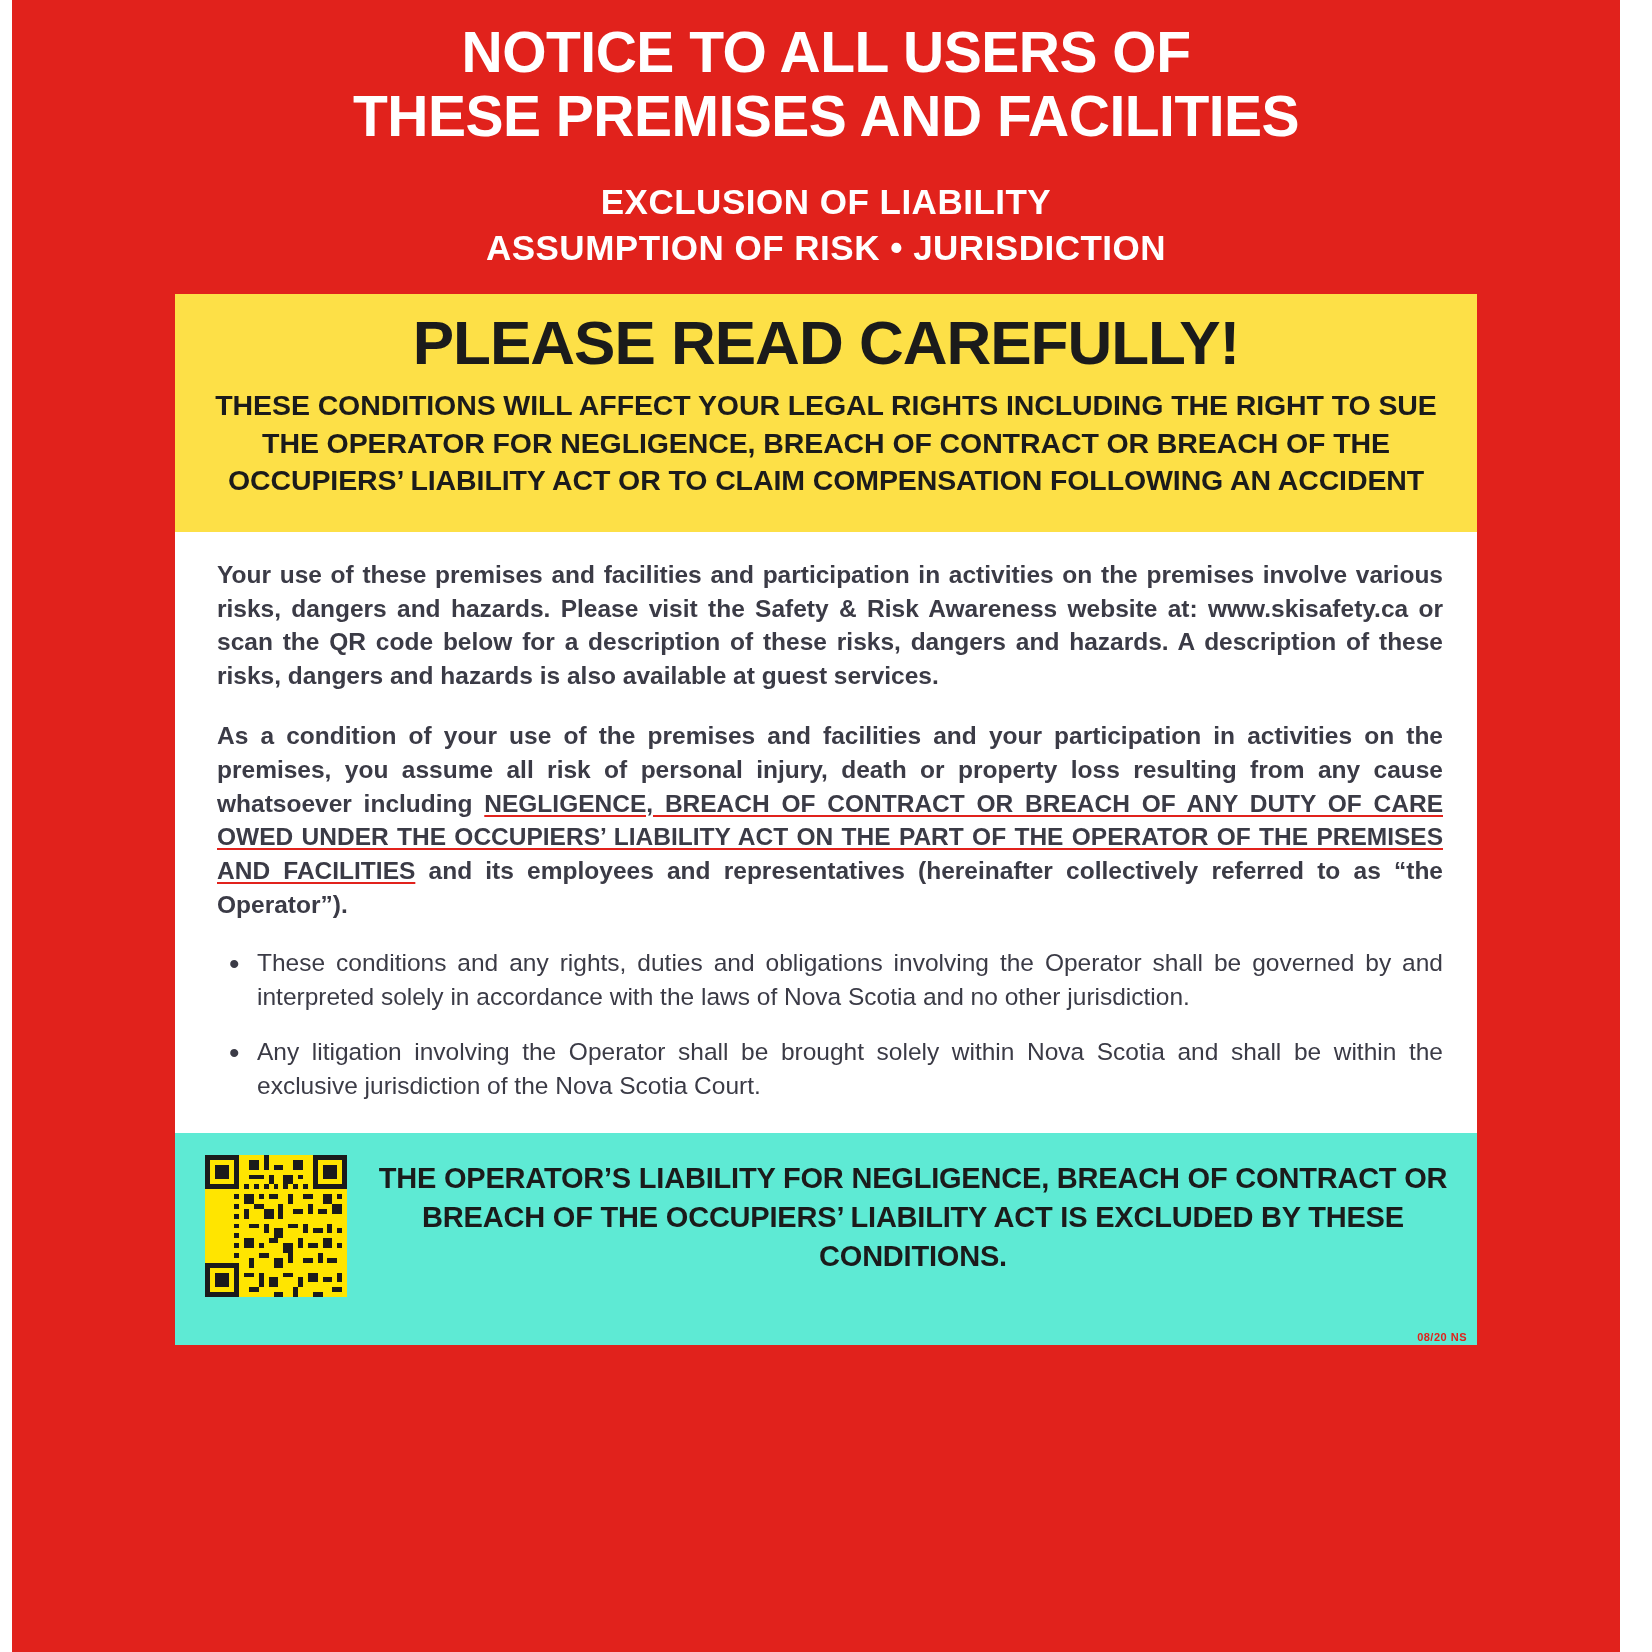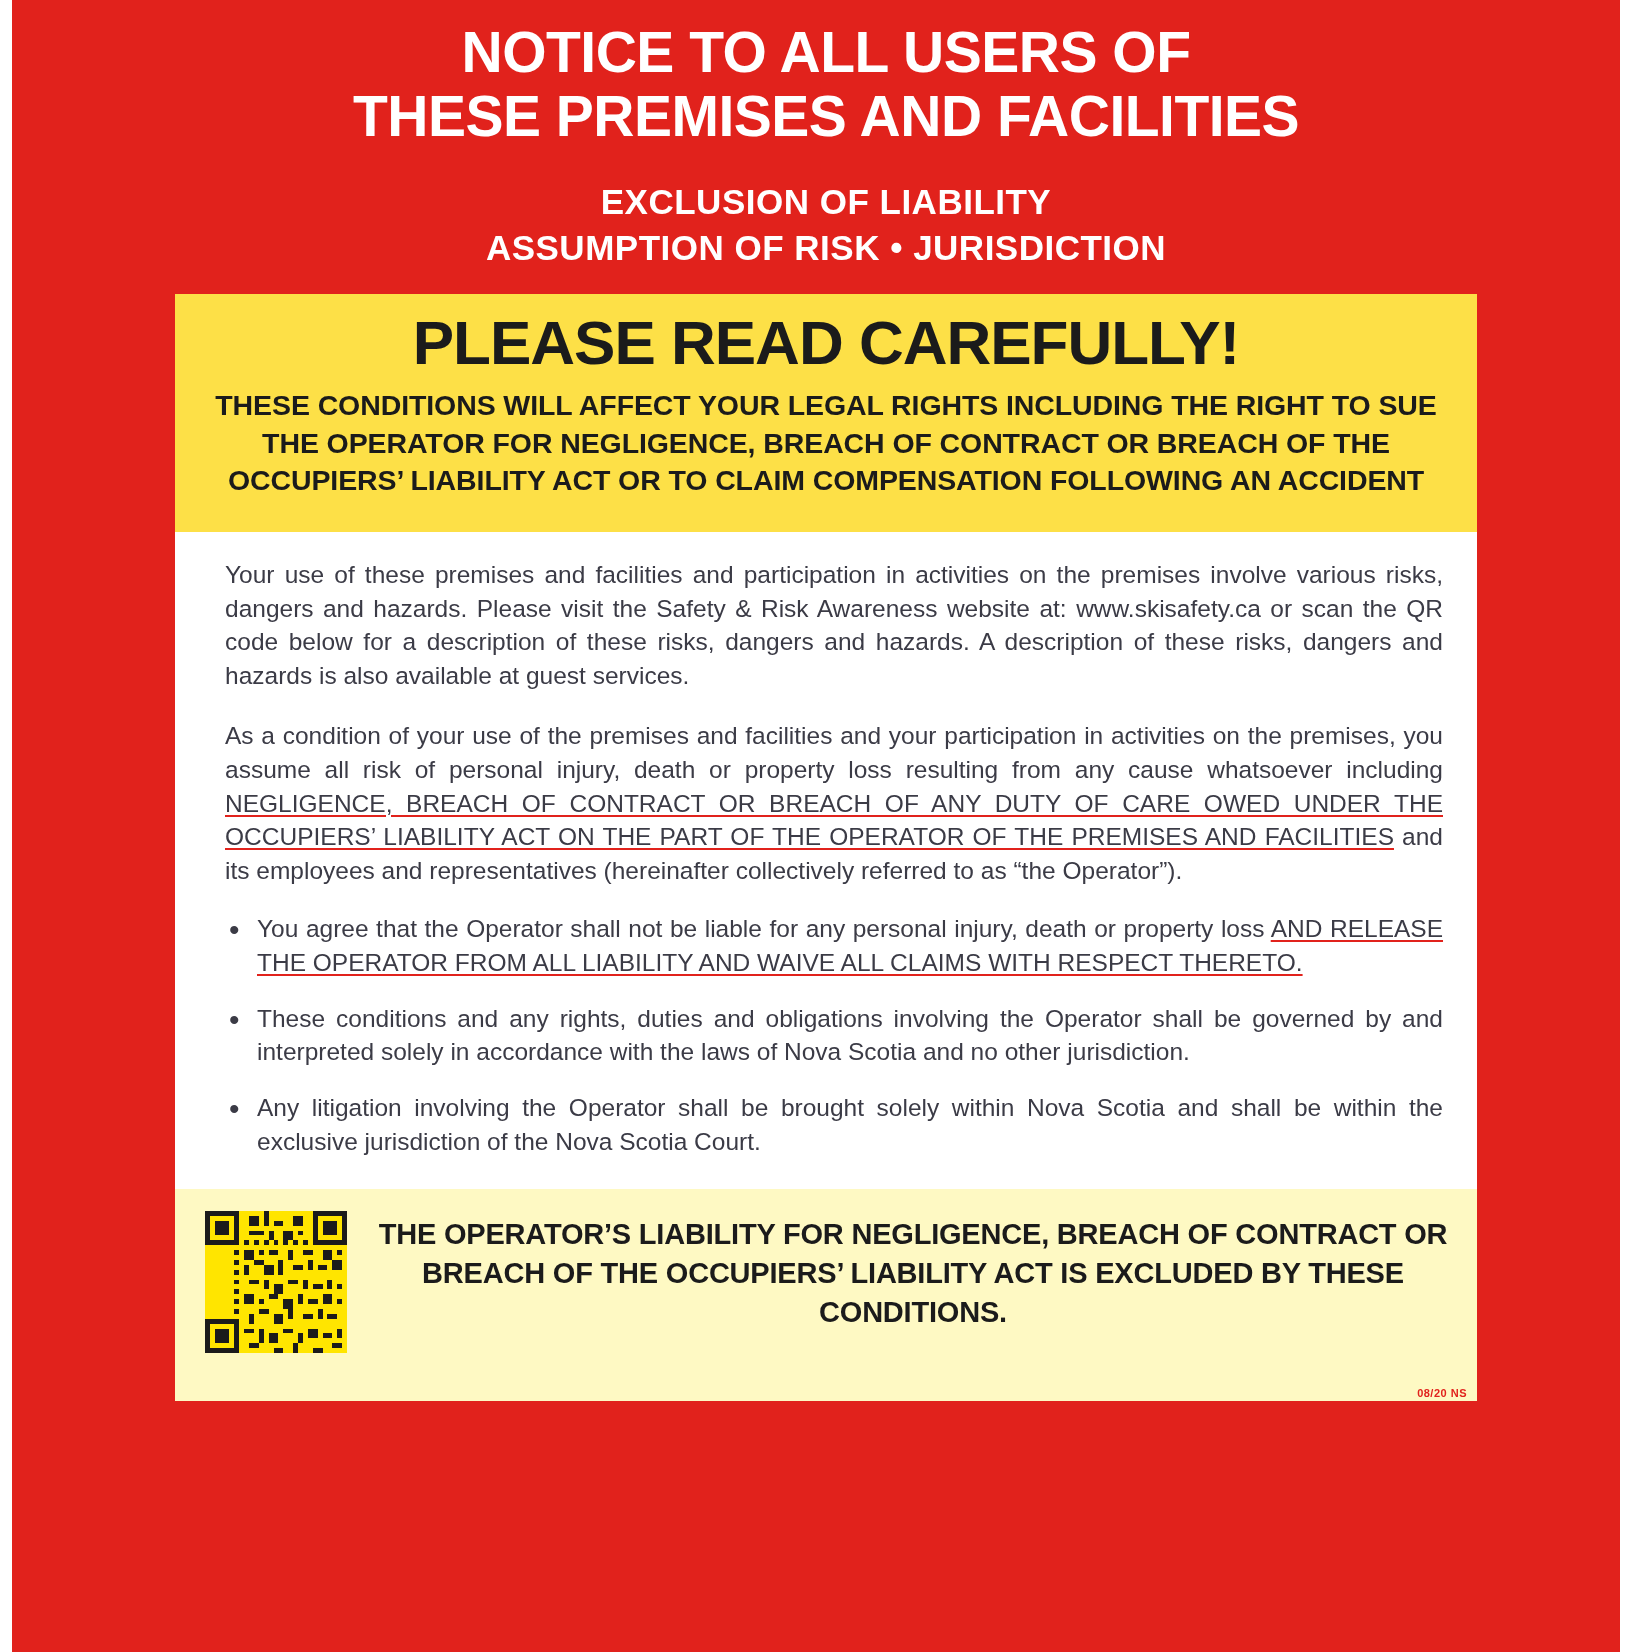--- a/index.html
+++ b/index.html
@@ -87,22 +87,23 @@
   .body-white {
     background: #ffffff;
     color: #3b3b46;
     padding: 26px 34px 30px 34px;
     font-size: 24.5px;
     line-height: 1.38;
     text-align: justify;
     font-weight: 500;
   }
   .body-white p {
-    margin: 0 0 26px 16px;
+    margin: 0 0 26px 8px;
     text-align: justify;
+    font-weight: bold;
   }
   .body-white p:last-of-type { margin-bottom: 0; }
   .u-red {
     text-decoration: underline;
     text-decoration-color: #E1221C;
     text-decoration-thickness: 2px;
     text-underline-offset: 3px;
   }
   ul.bullets {
     margin: 24px 0 0 0;
@@ -120,21 +121,21 @@
     content: "\2022";
     position: absolute;
     left: 20px;
     top: -2px;
     font-size: 30px;
     line-height: 1.3;
     color: #3b3b46;
   }
   
   .bottom-band {
-    background: #fef9c3;
+    background: #5eead4;
     display: flex;
     align-items: flex-start;
     padding: 22px 24px 10px 30px;
     min-height: 180px;
     position: relative;
   }
   .qr {
     width: 142px;
     height: 142px;
     flex: 0 0 142px;
@@ -182,21 +183,20 @@
       <div class="big">PLEASE READ CAREFULLY!</div>
       <div class="small">THESE CONDITIONS WILL AFFECT YOUR LEGAL RIGHTS INCLUDING THE RIGHT TO SUE THE OPERATOR FOR NEGLIGENCE, BREACH OF CONTRACT OR BREACH OF THE OCCUPIERS’ LIABILITY ACT OR TO CLAIM COMPENSATION FOLLOWING AN ACCIDENT</div>
     </div>
 
     <div class="body-white">
       <p>Your use of these premises and facilities and participation in activities on the premises involve various risks, dangers and hazards. Please visit the Safety &amp; Risk Awareness website at: www.skisafety.ca or scan the QR code below for a description of these risks, dangers and hazards. A description of these risks, dangers and hazards is also available at guest services.</p>
 
       <p><span>As a condition of your use of the premises and facilities and your participation in activities on the premises, you assume all risk of personal injury, death or property loss resulting from any cause whatsoever including </span><span class="u-red">NEGLIGENCE, BREACH OF CONTRACT OR BREACH OF ANY DUTY OF CARE OWED UNDER THE OCCUPIERS’ LIABILITY ACT ON THE PART OF THE OPERATOR OF THE PREMISES AND FACILITIES</span><span> and its employees and representatives (hereinafter collectively referred to as “the Operator”).</span></p>
 
       <ul class="bullets">
-        <li><span>You agree that the Operator shall not be liable for any personal injury, death or property loss </span><span class="u-red">AND RELEASE THE OPERATOR FROM ALL LIABILITY AND WAIVE ALL CLAIMS WITH RESPECT THERETO.</span></li>
         <li>These conditions and any rights, duties and obligations involving the Operator shall be governed by and interpreted solely in accordance with the laws of Nova Scotia and no other jurisdiction.</li>
         <li>Any litigation involving the Operator shall be brought solely within Nova Scotia and shall be within the exclusive jurisdiction of the Nova Scotia Court.</li>
       </ul>
     </div>
 
     <div class="bottom-band">
       <div class="qr">
         <svg width="142" height="142" viewBox="0 0 29 29" shape-rendering="crispEdges">
           <rect width="29" height="29" fill="#FFE500"></rect>
           <g fill="#1b1b1b">

